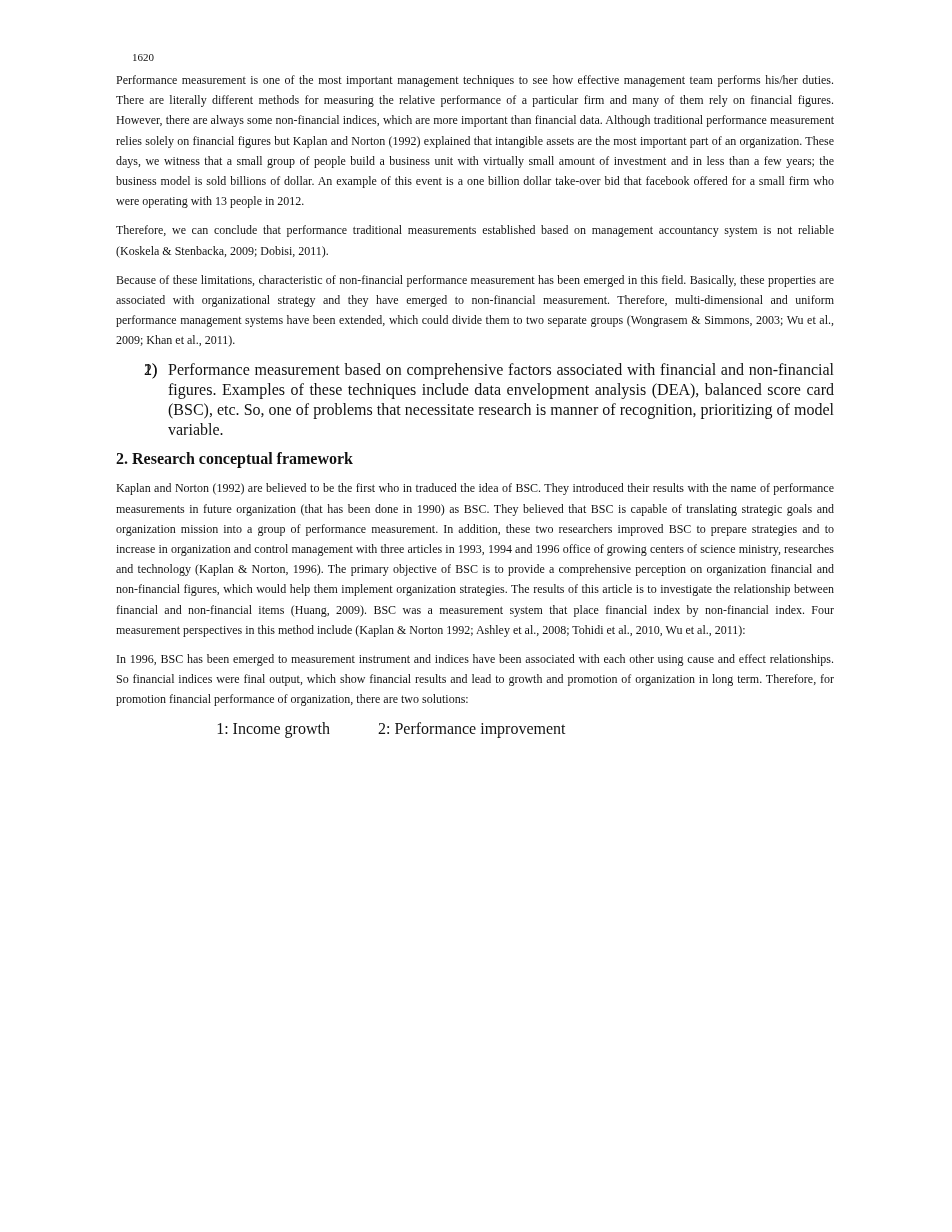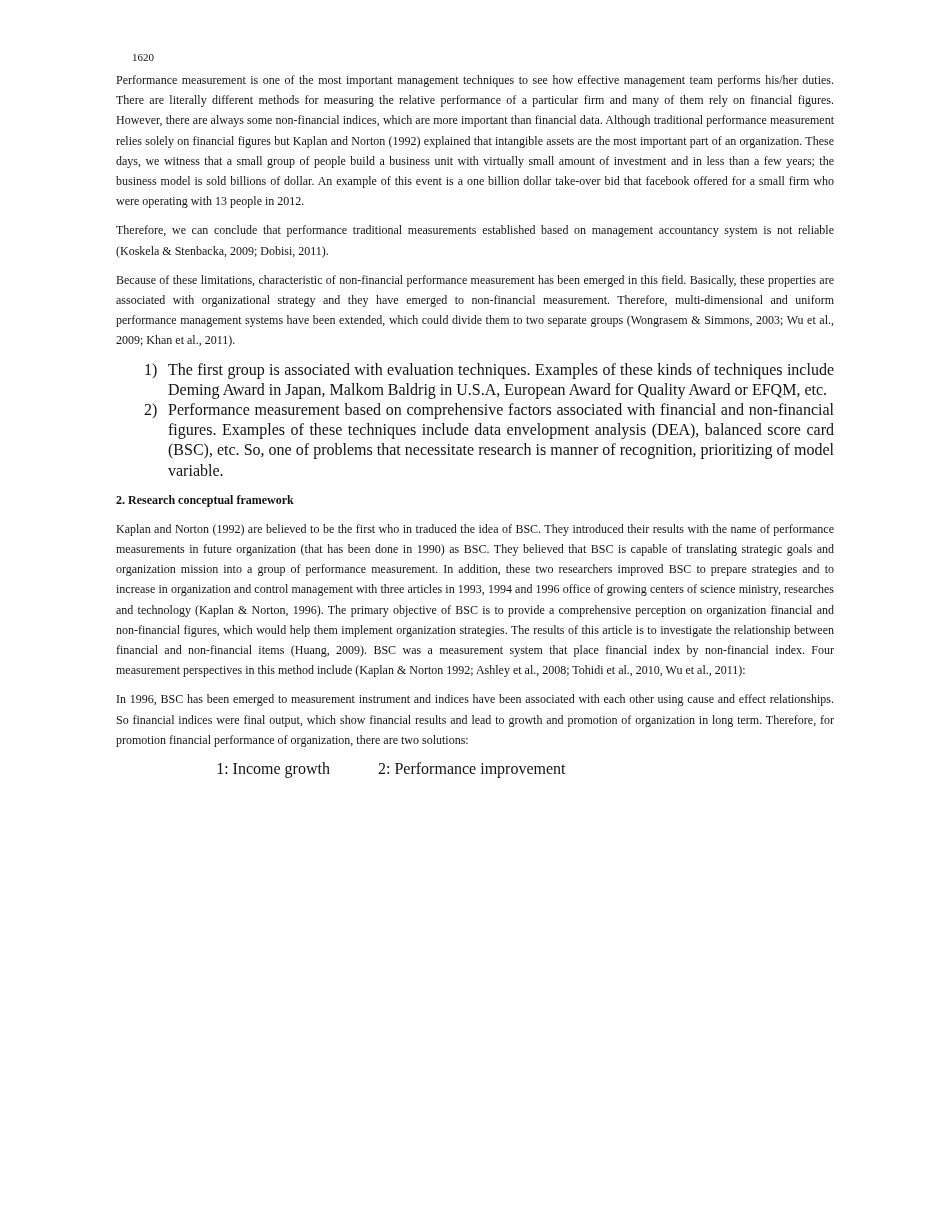--- a/index.html
+++ b/index.html
@@ -45,21 +45,21 @@
       line-height: 20.2px;
       text-align: justify;
       margin: 0;
     }
     ol.groups li .num {
       position: absolute;
       left: 28px;
       top: 0;
     }
     h2 {
-      font-size: 12px;
+      font-size: 16px;
       line-height: 20px;
       font-weight: bold;
       margin: 0 0 9px 0;
     }
     .perspectives {
       margin: 0 0 9px 0;
       font-size: 16px;
       line-height: 20px;
       white-space: pre;
     }
@@ -80,21 +80,20 @@
 <div class="page">
   <div class="page-number">1620</div>
 
   <p>Performance measurement is one of the most important management techniques to see how effective management team performs his/her duties. There are literally different methods for measuring the relative performance of a particular firm and many of them rely on financial figures. However, there are always some non-financial indices, which are more important than financial data. Although traditional performance measurement relies solely on financial figures but Kaplan and Norton (1992) explained that intangible assets are the most important part of an organization. These days, we witness that a small group of people build a business unit with virtually small amount of investment and in less than a few years; the business model is sold billions of dollar. An example of this event is a one billion dollar take-over bid that facebook offered for a small firm who were operating with 13 people in 2012.</p>
   <p>Therefore, we can conclude that performance traditional measurements established based on management accountancy system is not reliable (Koskela &amp; Stenbacka, 2009; Dobisi, 2011).</p>
   <p>Because of these limitations, characteristic of non-financial performance measurement has been emerged in this field. Basically, these properties are associated with organizational strategy and they have emerged to non-financial measurement. Therefore, multi-dimensional and uniform performance management systems have been extended, which could divide them to two separate groups (Wongrasem &amp; Simmons, 2003; Wu et al., 2009; Khan et al., 2011).</p>
 
   <ol class="groups">
     <li>
       <span class="num">1)</span>
-      <span>The first group is associated with evaluation techniques. Examples of these kinds of techniques include Deming Award in Japan, Malkom Baldrig in U.S.A, European Award for Quality Award or EFQM, etc.</span>
     </li>
     <li>
       <span class="num">2)</span>
       <span>Performance measurement based on comprehensive factors associated with financial and non-financial figures. Examples of these techniques include data envelopment analysis (DEA), balanced score card (BSC), etc.  So, one of problems that necessitate research is manner of recognition, prioritizing of model variable.</span>
     </li>
   </ol>
 
 
   <h2>2. Research conceptual framework</h2>
 

